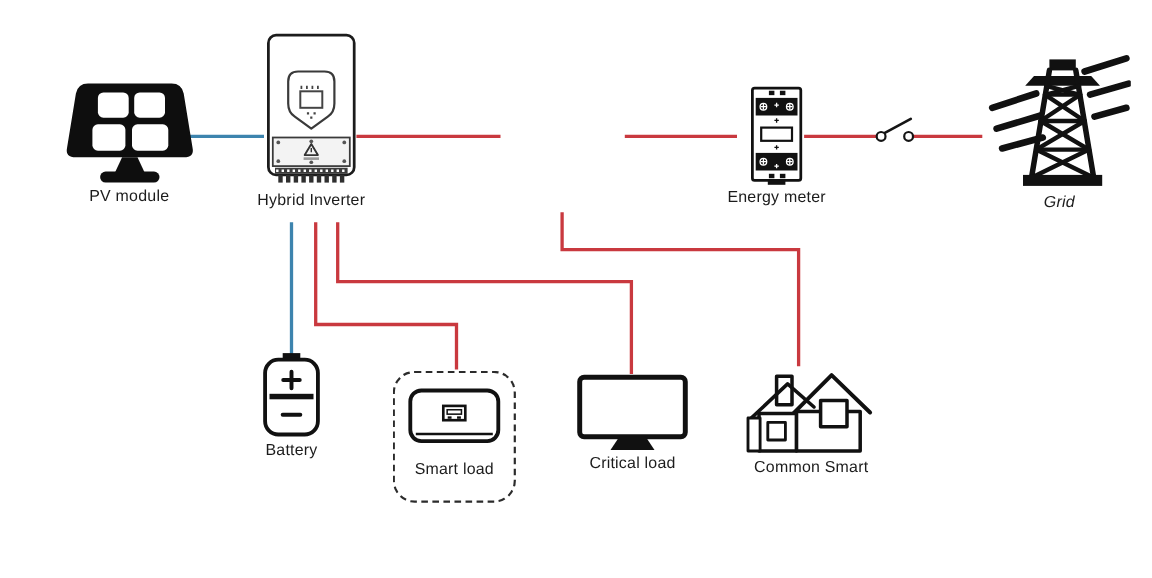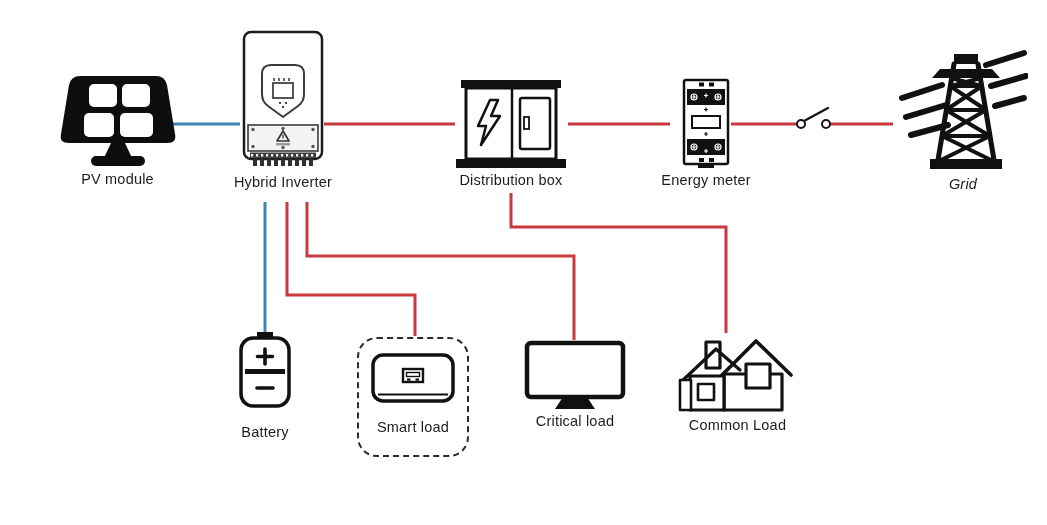--- a/index.html
+++ b/index.html
@@ -98,32 +98,20 @@
         <rect x="48" y="129" width="4" height="7"></rect>
           <rect x="55" y="129" width="4" height="7"></rect>
         <rect x="62" y="129" width="4" height="7"></rect>
           <rect x="69" y="129" width="4" height="7"></rect>
         <rect x="76" y="129" width="4" height="7"></rect>
       </g>
     </svg>
     <span class="label">Hybrid Inverter</span>
   </div>
 
-  <div class="node" style="left:441px;top:78px;width:140px;">
-    <svg width="114" height="91" viewBox="0 0 114 91">
-      <rect x="7" y="2" width="100" height="8" fill="#111"></rect>
-      <rect x="12" y="10" width="90" height="71" fill="#fff" stroke="#111" stroke-width="3"></rect>
-      <line x1="58" y1="10" x2="58" y2="81" stroke="#111" stroke-width="2.5"></line>
-      <polygon points="36,22 24,48 32,48 27,67 46,38 37,38 44,22" fill="#fff" stroke="#111" stroke-width="2.5" stroke-linejoin="round"></polygon>
-      <rect x="66" y="20" width="30" height="51" rx="2" fill="#fff" stroke="#111" stroke-width="2.5"></rect>
-      <rect x="70" y="39" width="5" height="12" fill="#fff" stroke="#111" stroke-width="1.8"></rect>
-      <rect x="2" y="81" width="110" height="9" fill="#111"></rect>
-    </svg>
-    <span class="label">Distribution box</span>
-  </div>
 
   <div class="node" style="left:646px;top:78px;width:120px;">
     <svg width="100" height="91" viewBox="0 0 100 91">
       <rect x="28" y="2" width="44" height="84" rx="2" fill="#fff" stroke="#111" stroke-width="2.5"></rect>
       <rect x="43" y="4.5" width="5" height="4" fill="#111"></rect>
         <rect x="53" y="4.5" width="5" height="4" fill="#111"></rect>
       <rect x="31" y="11" width="38" height="16" fill="#111"></rect>
       <g stroke="#fff" stroke-width="1.2" fill="none">
         <circle cx="38" cy="19" r="3"></circle>
           <path d="M38,16.5 v5 M35.5,19 h5"></path>
@@ -176,21 +164,21 @@
         <line x1="44" y1="98" x2="95" y2="123"></line>
           <line x1="92" y1="98" x2="41" y2="123"></line>
         <line x1="53" y1="40" x2="83" y2="48"></line>
           <line x1="83" y1="40" x2="53" y2="48"></line>
       </g>
       <rect x="32" y="121" width="72" height="10" fill="#111"></rect>
     </svg>
     <span class="label">Grid</span>
   </div>
 
-  <div class="node" style="left:205px;top:330px;width:120px;gap:11px;">
+  <div class="node" style="left:205px;top:319px;width:120px;">
     <svg width="120" height="80" viewBox="0 0 120 80">
       <rect x="52" y="2" width="16" height="8" fill="#111"></rect>
       <rect x="36" y="8" width="48" height="68" rx="12" fill="#fff" stroke="#111" stroke-width="3.5"></rect>
       <path d="M60,19 v15 M52.5,26.5 h15" stroke="#111" stroke-width="3.6" stroke-linecap="round"></path>
       <rect x="40" y="39" width="40" height="5" fill="#111"></rect>
       <line x1="52" y1="58" x2="68" y2="58" stroke="#111" stroke-width="3.6" stroke-linecap="round"></line>
     </svg>
     <span class="label">Battery</span>
   </div>
 
@@ -220,16 +208,16 @@
         <rect x="46" y="40" width="58" height="36" fill="#fff"></rect>
         <path d="M36,49 L78,7 L113,41" fill="none" stroke-width="3.6"></path>
         <rect x="28" y="8" width="14" height="26" fill="#fff"></rect>
         <rect x="12" y="42" width="34" height="34" fill="#fff"></rect>
         <path d="M4,47 L38,15 L62,36" fill="none"></path>
         <rect x="2" y="46" width="11" height="30" fill="#fff" stroke-width="2.6"></rect>
         <rect x="68" y="30" width="24" height="24" fill="#fff"></rect>
         <rect x="20" y="50" width="16" height="16" fill="#fff" stroke-width="2.6"></rect>
       </g>
     </svg>
-    <span class="label">Common Load</span>
+    <span class="label">Common Smart</span>
   </div>
 
 </div>
 
 </body></html>

